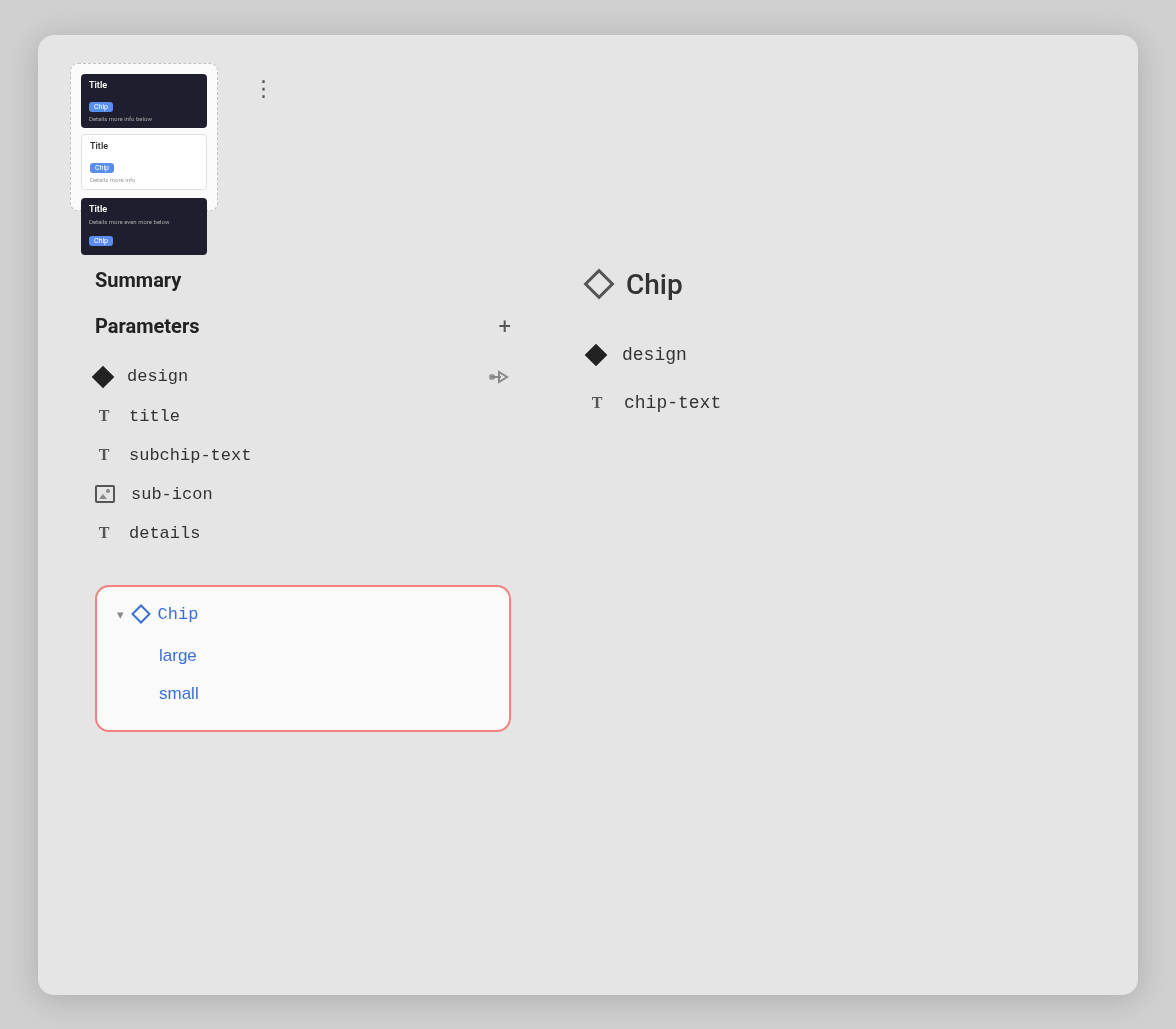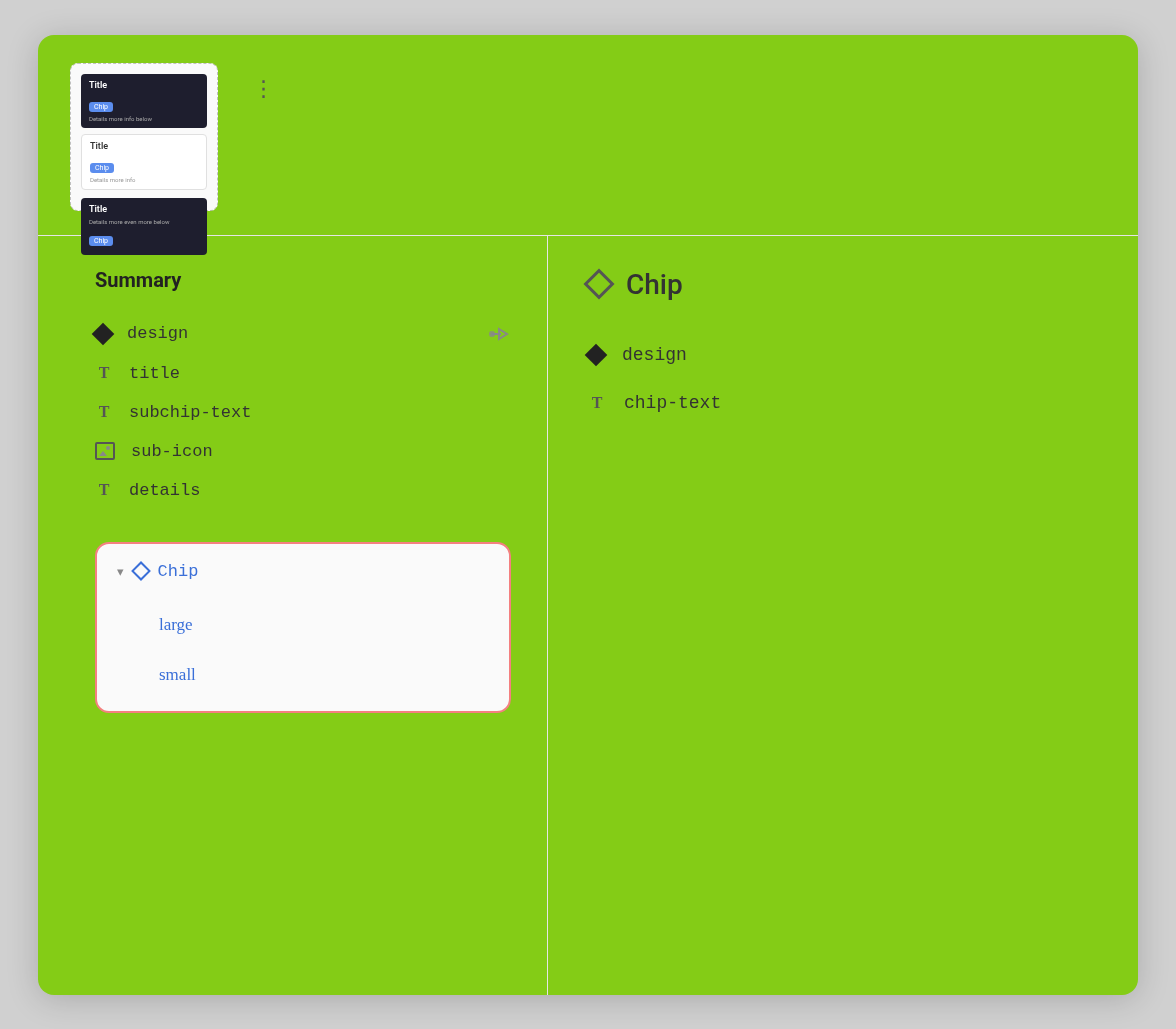--- a/index.html
+++ b/index.html
@@ -7,21 +7,21 @@
     body {
       background: #d0d0d0;
       display: flex;
       justify-content: center;
       align-items: center;
       min-height: 100vh;
       font-family: -apple-system, BlinkMacSystemFont, 'Segoe UI', Roboto, sans-serif;
     }
 
     .card {
-      background: #84cc16;
+      background: #e5e5e5;
       border-radius: 16px;
       width: 1100px;
       min-height: 960px;
       box-shadow: 0 4px 32px rgba(0,0,0,0.18);
       overflow: hidden;
       display: flex;
       flex-direction: column;
     }
 
     
@@ -283,24 +283,23 @@
     .relay-items {
       display: flex;
       flex-direction: column;
       gap: 2px;
       padding-left: 42px;
     }
 
     .relay-item {
       font-size: 17px;
       color: #3a6fd8;
-      font-family: Liberation Serif, serif;
+      font-family: Liberation Sans, sans-serif;
       padding: 8px 0;
       cursor: pointer;
-      margin-top: 12px;
     }
 
     
     .right-panel {
       flex: 1;
       padding: 32px 40px;
     }
 
     .right-title {
       display: flex;
@@ -355,20 +354,24 @@
 
     <div class="header-more">⋮</div>
   </div>
 
   <div class="body">
 
     <div class="left-panel">
 
       <div class="section-title">Summary</div>
 
+      <div class="section-sub-title">
+        <span>Parameters</span>
+        <span class="add-icon">+</span>
+      </div>
 
       <div class="param-list">
 
         <div class="param-item active">
           <div class="param-item-left">
             <div class="icon-diamond-filled"></div>
             <span>design</span>
           </div>
           <div class="icon-arrow-right">
             <svg width="22" height="20" viewBox="0 0 22 20" fill="none" xmlns="http://www.w3.org/2000/svg">

